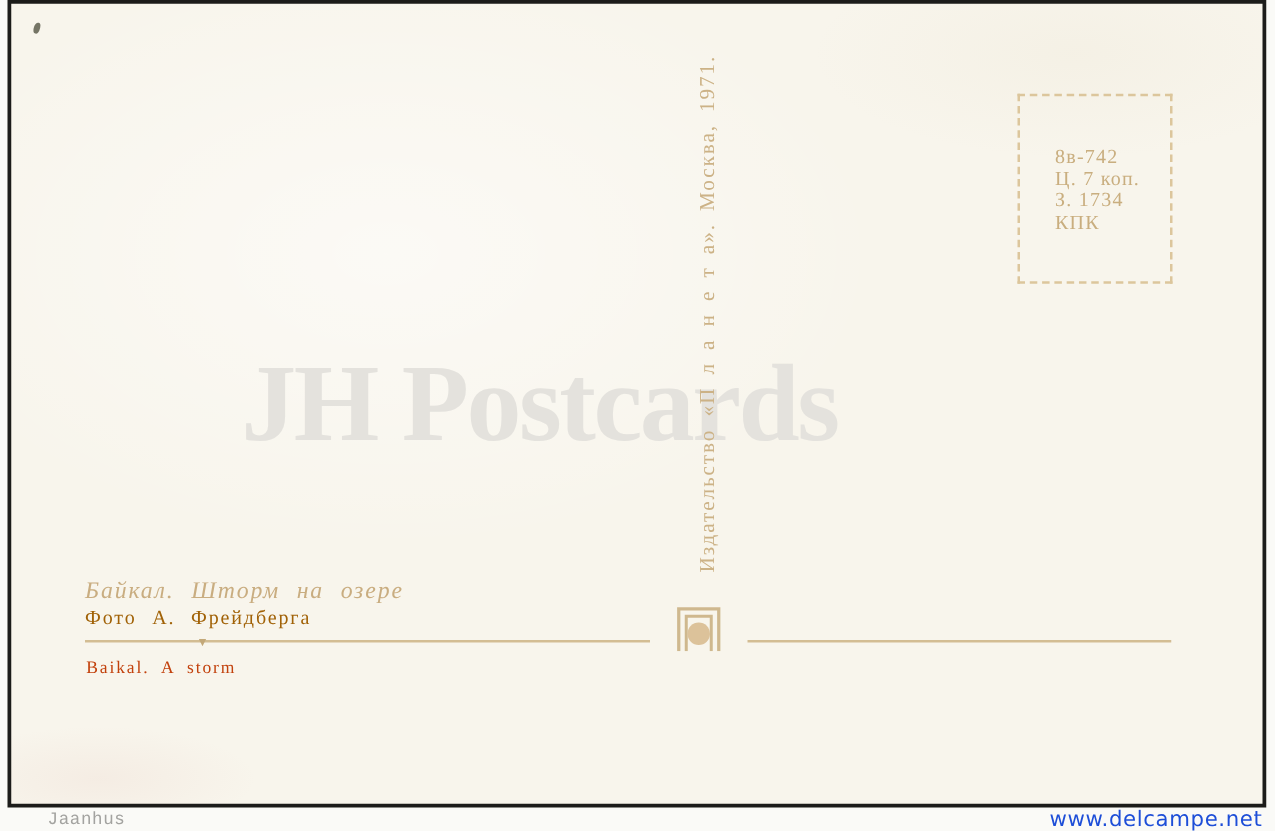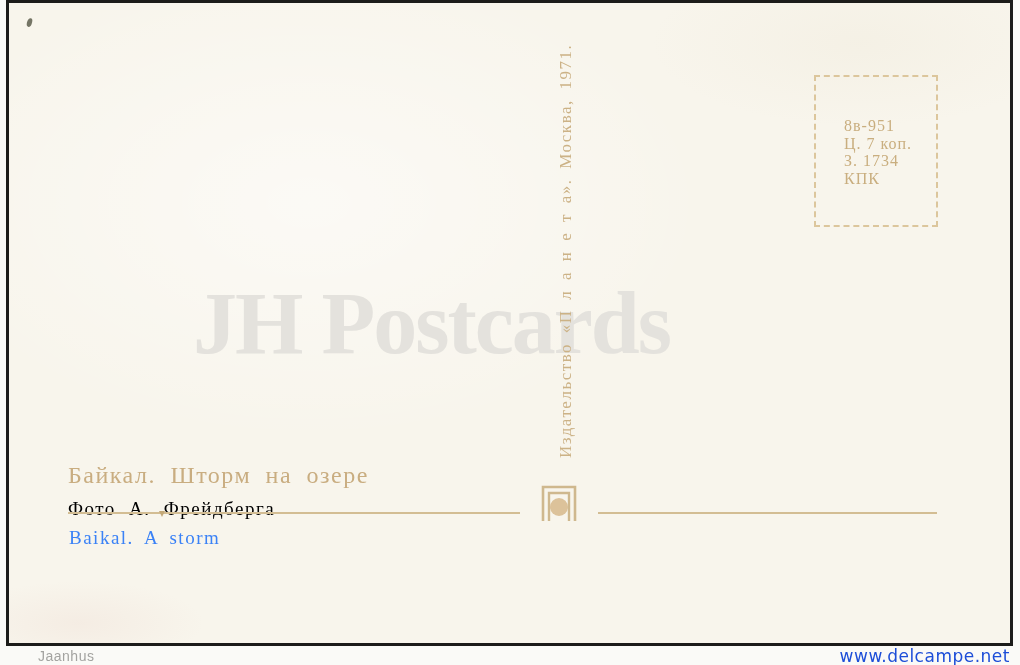--- a/index.html
+++ b/index.html
@@ -43,57 +43,57 @@
   }
   .stamp-lines span{display:block;}
   
   .publisher-vertical{
     position:absolute;left:556px;top:458px;
     transform:rotate(-90deg);transform-origin:0 0;
     font-size:17px;letter-spacing:1.5px;word-spacing:4px;
     color:#ccb286;white-space:nowrap;z-index:2;
   }
   
-  .caption-ru-1{position:absolute;left:68px;top:462px;font-size:24px;letter-spacing:1.5px;word-spacing:7px;color:#c9ad80;z-index:2;white-space:nowrap;}
-  .caption-ru-2{position:absolute;left:68px;top:498px;font-size:19px;letter-spacing:1.5px;word-spacing:7px;color:#000000;z-index:2;white-space:nowrap;}
-  .caption-en {position:absolute;left:69px;top:527px;font-size:19px;letter-spacing:1.5px;word-spacing:5px;color:#3b82f6;z-index:2;white-space:nowrap;}
+  .caption-ru-1{position:absolute;left:68px;top:462px;font-size:19px;letter-spacing:1.5px;word-spacing:7px;color:#c9ad80;z-index:2;white-space:nowrap;font-style:italic;}
+  .caption-ru-2{position:absolute;left:68px;top:486px;font-size:16px;letter-spacing:1.5px;word-spacing:7px;color:#a16207;z-index:2;white-space:nowrap;}
+  .caption-en {position:absolute;left:69px;top:527px;font-size:14px;letter-spacing:1.5px;word-spacing:5px;color:#c2410c;z-index:2;white-space:nowrap;}
   
   .divider-left {position:absolute;left:68px; top:512px;width:452px;height:1.5px;background:#d3bd93;z-index:2;}
   .divider-right{position:absolute;left:598px;top:512px;width:339px;height:1.5px;background:#d3bd93;z-index:2;}
   .line-tick{
     position:absolute;left:159px;top:511px;width:6px;height:6px;z-index:3;
     background:#c3a878;
     clip-path:polygon(0 0,100% 0,50% 100%);
   }
   .publisher-logo{position:absolute;left:539px;top:483px;width:40px;height:38px;z-index:2;}
   
   .footer-left{
     position:absolute;left:38px;top:648px;
-    font-family:Liberation Sans, sans-serif;
+    font-family:Liberation Mono, monospace;
     font-size:14px;color:#a3a3a0;letter-spacing:0.5px;
   }
   .footer-right{
     position:absolute;right:10px;top:646px;
     font-family:"DejaVu Sans","Liberation Sans",sans-serif;
     font-size:17px;color:#1d4ed8;letter-spacing:0.5px;
     text-decoration:none;
   }
 </style>
 </head>
 <body>
 
 <div class="card">
   <div class="ink-speck"></div>
 </div>
 
 <div class="watermark">JH Postcards</div>
 
 <div class="stamp-box">
   <div class="stamp-lines">
-    <span>8в-951</span>
+    <span>8в-742</span>
     <span>Ц. 7 коп.</span>
     <span>З. 1734</span>
     <span>КПК</span>
   </div>
 </div>
 
 <div class="publisher-vertical">Издательство «П л а н е т а».  Москва, 1971.</div>
 
 <div class="caption-ru-1">Байкал. Шторм на озере</div>
 <div class="caption-ru-2">Фото А. Фрейдберга</div>

